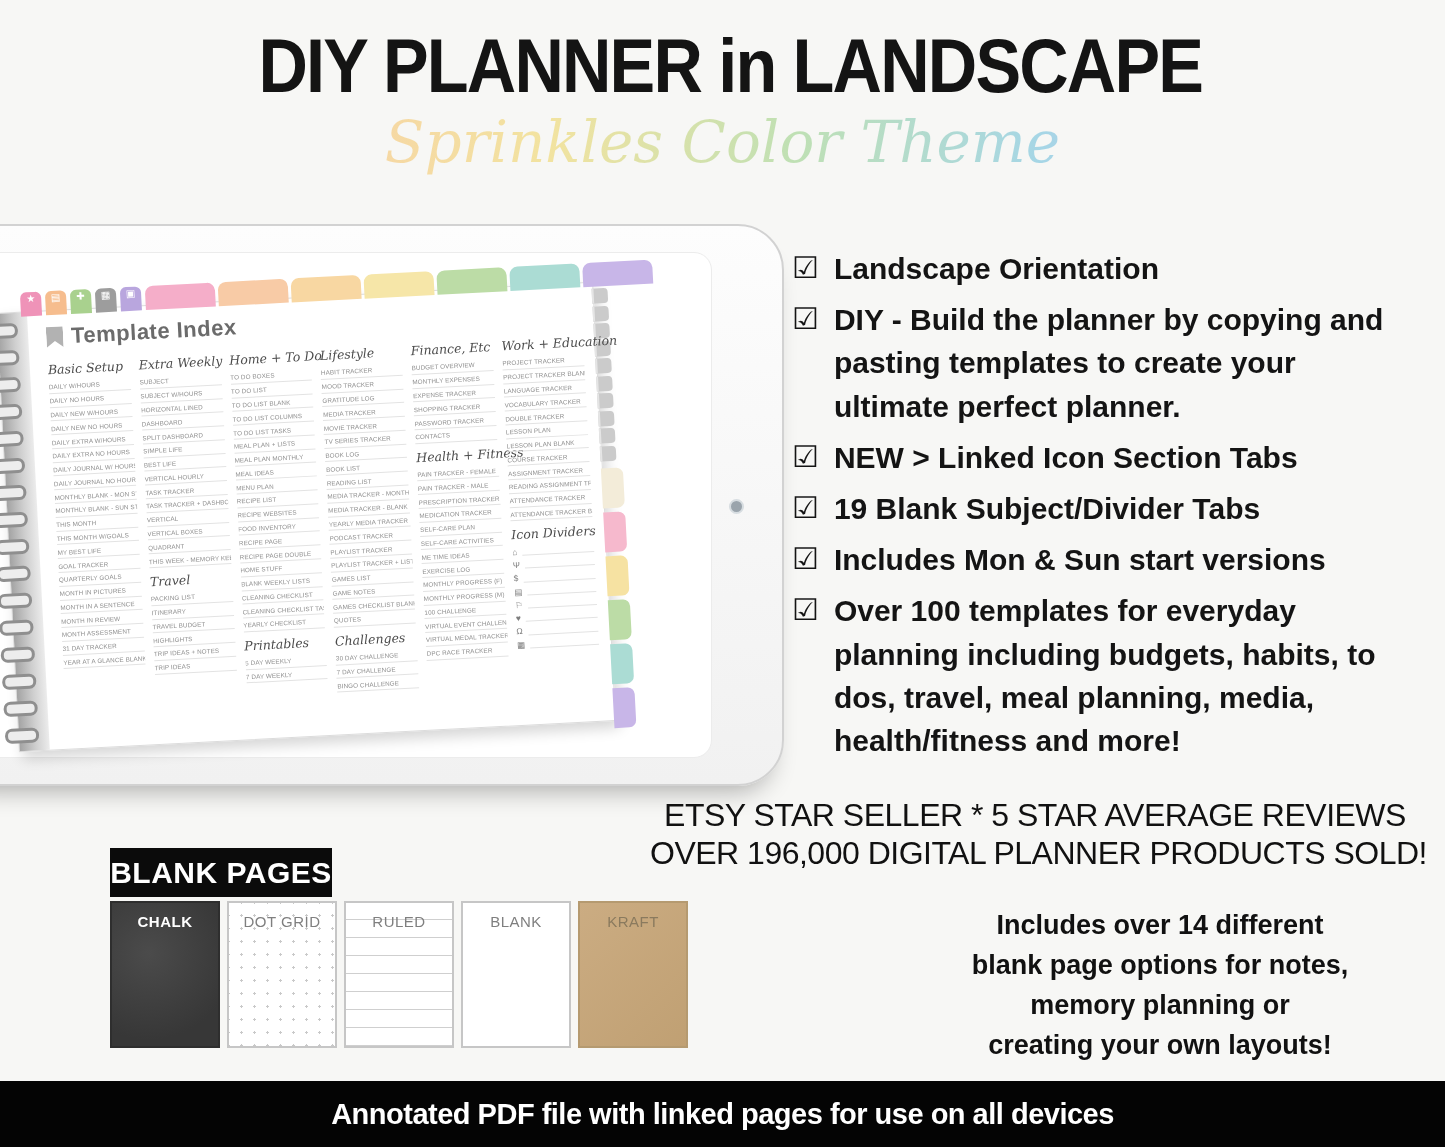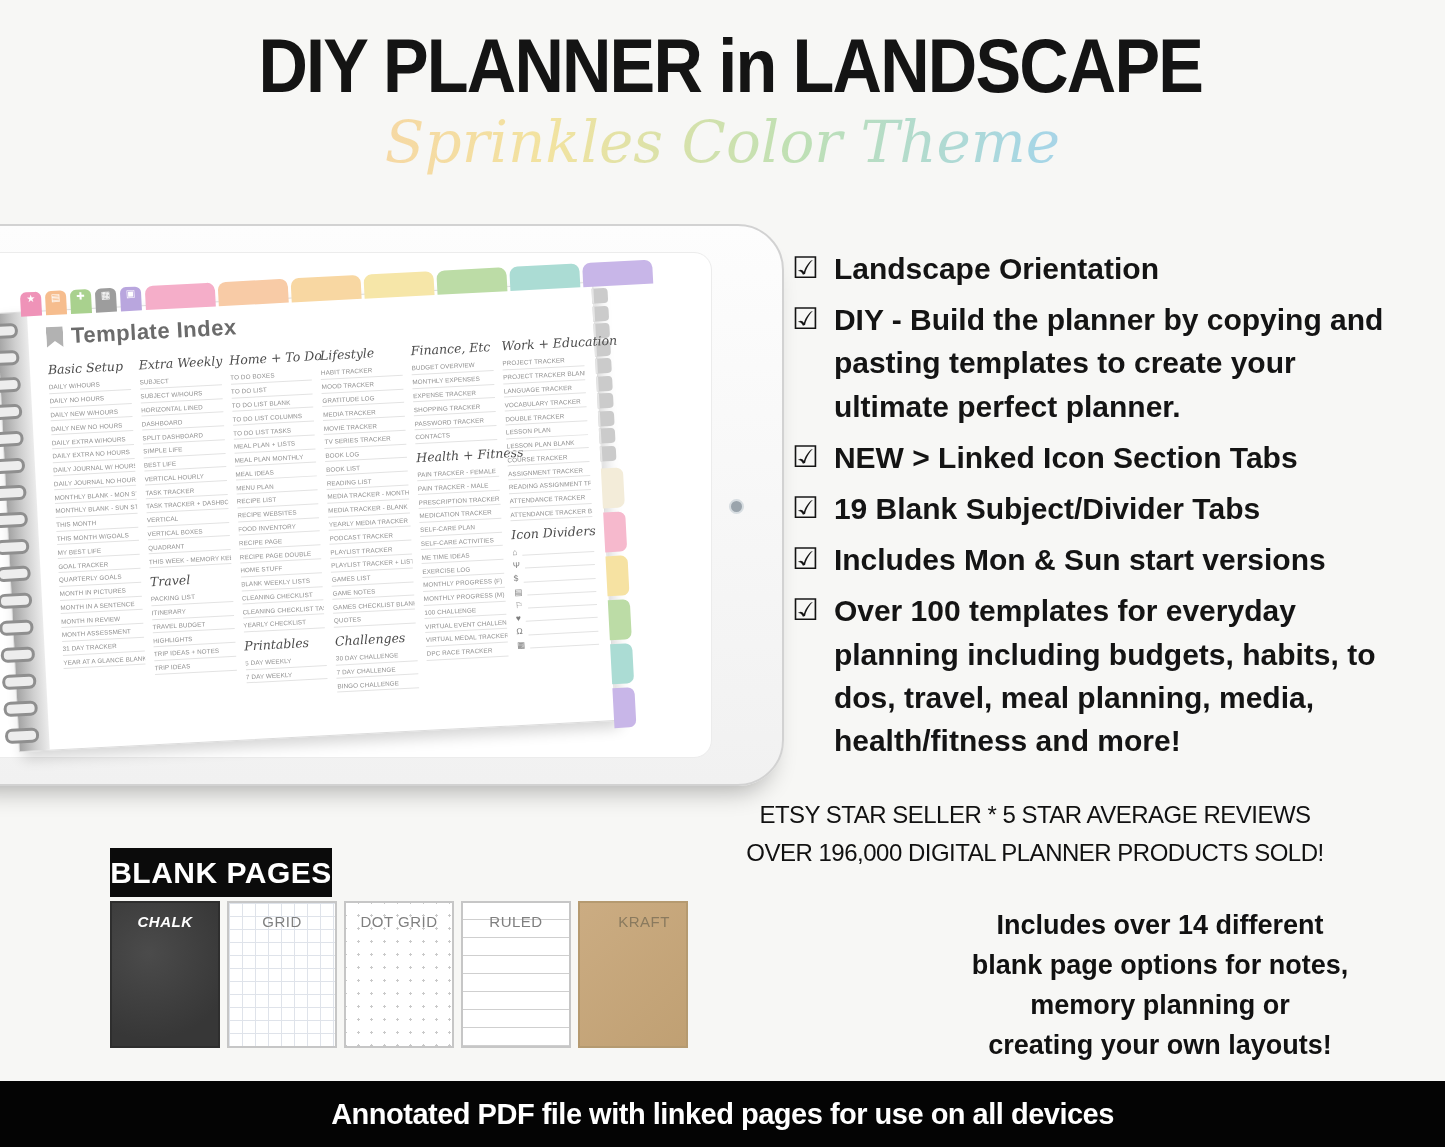--- a/index.html
+++ b/index.html
@@ -55,37 +55,37 @@
   .gtab{width:16px;height:15px;background:#cbcbcb;border-radius:0 4px 4px 0;margin-bottom:2.5px;box-shadow:inset 2px 0 0 rgba(255,255,255,.5);}
   .sidetabs{position:absolute;right:-21px;top:186px;display:flex;flex-direction:column;z-index:0;}
   .stab{width:22px;height:40px;border-radius:0 7px 7px 0;margin-bottom:4px;}
   
   .features{position:absolute;left:792px;top:247px;width:622px;list-style:none;margin:0;padding:0;}
   .feature{display:flex;gap:15px;margin-bottom:8px;}
   .check{font-size:30px;color:#141414;line-height:1.4;}
   .ftext{font-size:30px;font-weight:bold;color:#141414;line-height:1.44;}
   
   .reviews{position:absolute;left:650px;top:796px;width:770px;text-align:center;color:#111;}
-  .reviews div{font-size:24px;letter-spacing:-.5px;line-height:38px;white-space:nowrap;}
+  .reviews div{font-size:32px;letter-spacing:-.5px;line-height:38px;white-space:nowrap;}
   
   .bp-label{
     position:absolute;left:110px;top:848px;width:222px;height:49px;background:#0b0b0b;
     color:#fff;font-weight:bold;font-size:30px;display:flex;align-items:center;justify-content:center;
     letter-spacing:.5px;
   }
   .swatches{position:absolute;left:110px;top:901px;display:flex;gap:7px;}
   .swatch{width:110px;height:147px;border:2px solid #c6c6c6;box-sizing:border-box;position:relative;background:#fff;}
   .swlabel{position:absolute;top:10px;left:0;width:100%;text-align:center;font-size:15px;color:#7f7f7f;letter-spacing:.5px;}
   .chalk{background:#3f3f3f radial-gradient(circle at 35% 35%,#4b4b4b,#373737 75%);border-color:#2e2e2e;}
-  .chalk .swlabel{color:#fff;font-weight:bold;font-style:italic;}
+  .chalk .swlabel{color:#fff;font-weight:bold;}
   .grid{background-image:linear-gradient(#dfe3ea 1px,transparent 1px),linear-gradient(90deg,#dfe3ea 1px,transparent 1px);background-size:13px 13px;}
   .dotgrid{background-image:radial-gradient(#c9c9c9 1.1px,transparent 1.3px);background-size:13px 13px;background-position:6px 6px;}
   .ruled{background-image:linear-gradient(#cfcfcf 1px,transparent 1px);background-size:100% 18px;background-position:0 34px;}
   .kraft{background:#c6a77c linear-gradient(135deg,#cbac82,#c0a073);border-color:#b59a70;}
-  .kraft .swlabel{color:#8a7a5e;padding-left:11px;}
+  .kraft .swlabel{color:#8a7a5e;}
   .bp-desc{position:absolute;left:950px;top:905px;width:420px;text-align:center;}
   .bp-desc div{font-size:27px;font-weight:bold;color:#111;line-height:40px;}
   
   .footer{
     position:absolute;left:0;top:1081px;width:100%;height:66px;background:#040404;
     display:flex;align-items:center;justify-content:center;
   }
   .footer span{color:#fff;font-weight:bold;font-size:29px;letter-spacing:-.5px;white-space:nowrap;}
 </style>
 </head>
@@ -378,28 +378,28 @@
 <div class="reviews">
   <div>ETSY STAR SELLER * 5 STAR AVERAGE REVIEWS</div>
   <div>OVER 196,000 DIGITAL PLANNER PRODUCTS SOLD!</div>
 </div>
 
 <div class="bp-label">BLANK PAGES</div>
 <div class="swatches" id="swatches">
     <div class="swatch chalk">
       <div class="swlabel">CHALK</div>
     </div>
-    <div class="swatch grid">
-      <div class="swlabel">GRID</div>
-    </div>
     <div class="swatch dotgrid">
       <div class="swlabel">DOT GRID</div>
     </div>
     <div class="swatch ruled">
       <div class="swlabel">RULED</div>
+    </div>
+    <div class="swatch blankpage">
+      <div class="swlabel">BLANK</div>
     </div>
     <div class="swatch kraft">
       <div class="swlabel">KRAFT</div>
     </div>
   </div>
 <div class="bp-desc" id="bp-desc">
     <div>Includes over 14 different</div>
     <div>blank page options for notes,</div>
     <div>memory planning or</div>
     <div>creating your own layouts!</div>

